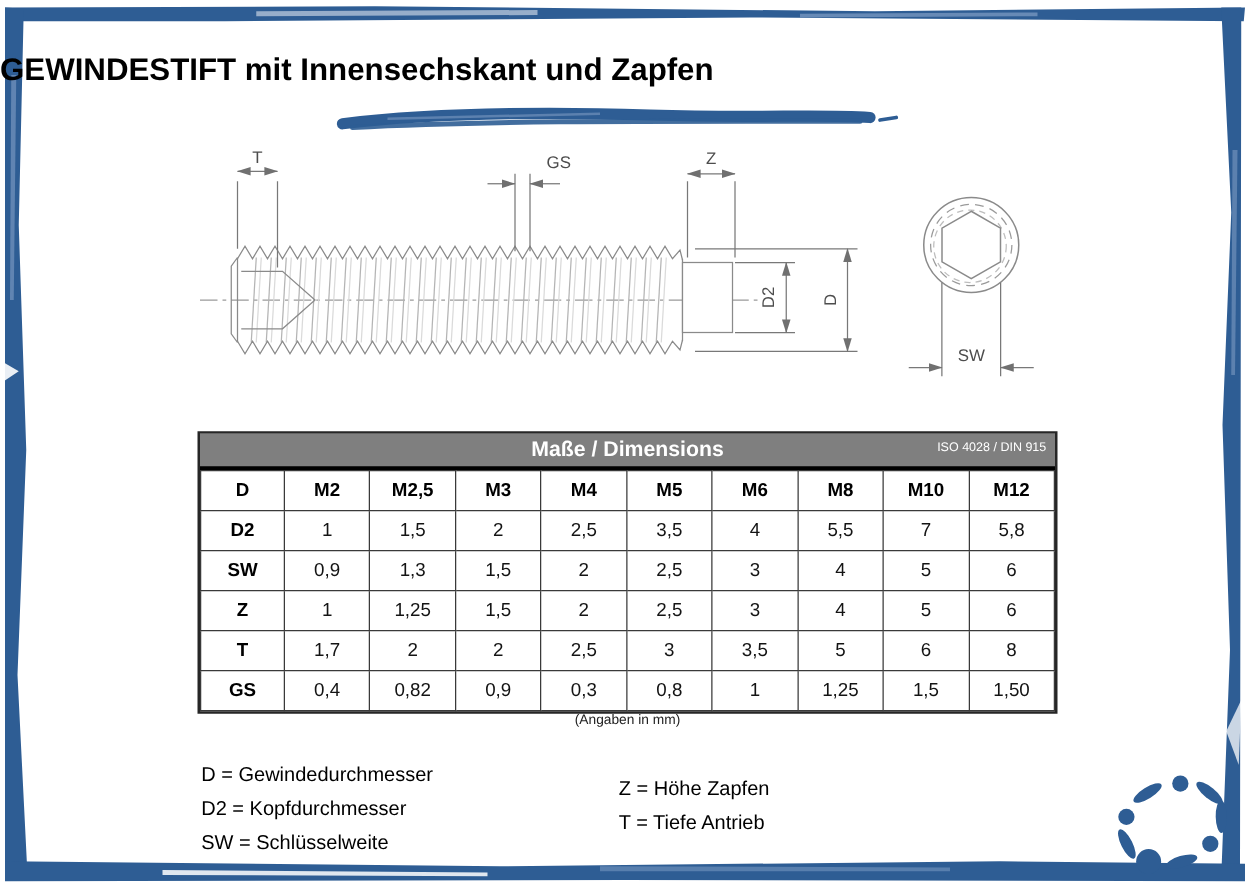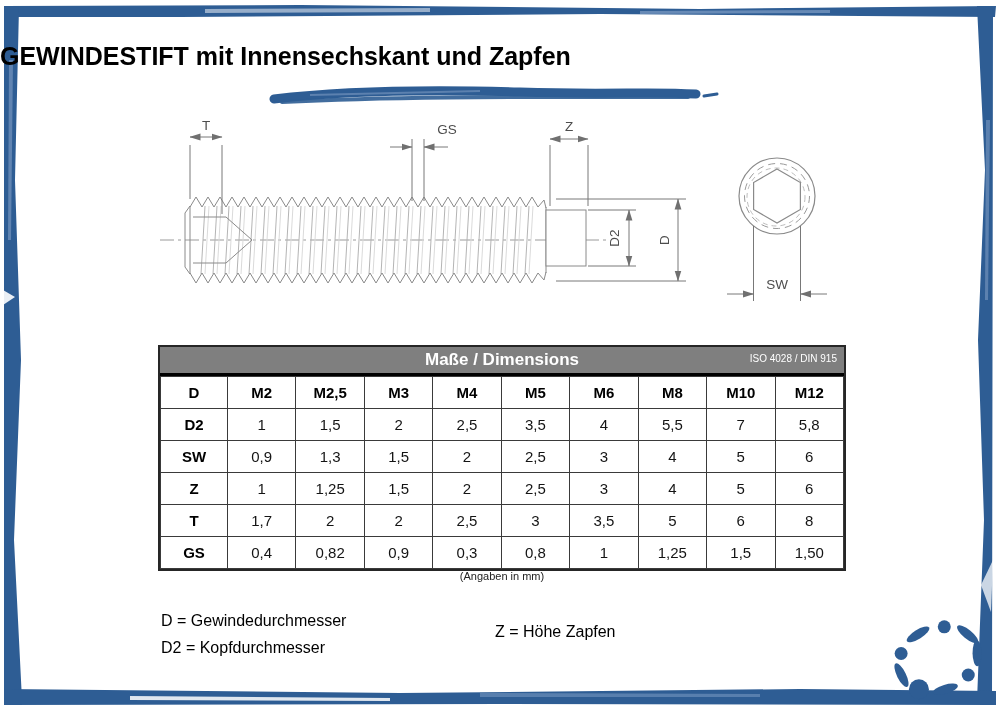--- a/index.html
+++ b/index.html
@@ -282,16 +282,18 @@
           <td>1,50</td>
         </tr>
       </tbody>
   </table>
 </div>
 <div class="footnote">(Angaben in mm)</div>
 
 <div class="legend legend-left">
     <div>D = Gewindedurchmesser</div>
     <div>D2 = Kopfdurchmesser</div>
+    <div>SW = Schlüsselweite</div>
   </div>
 <div class="legend legend-right">
     <div>Z = Höhe Zapfen</div>
+    <div>T = Tiefe Antrieb</div>
   </div>
 
 </body></html>

